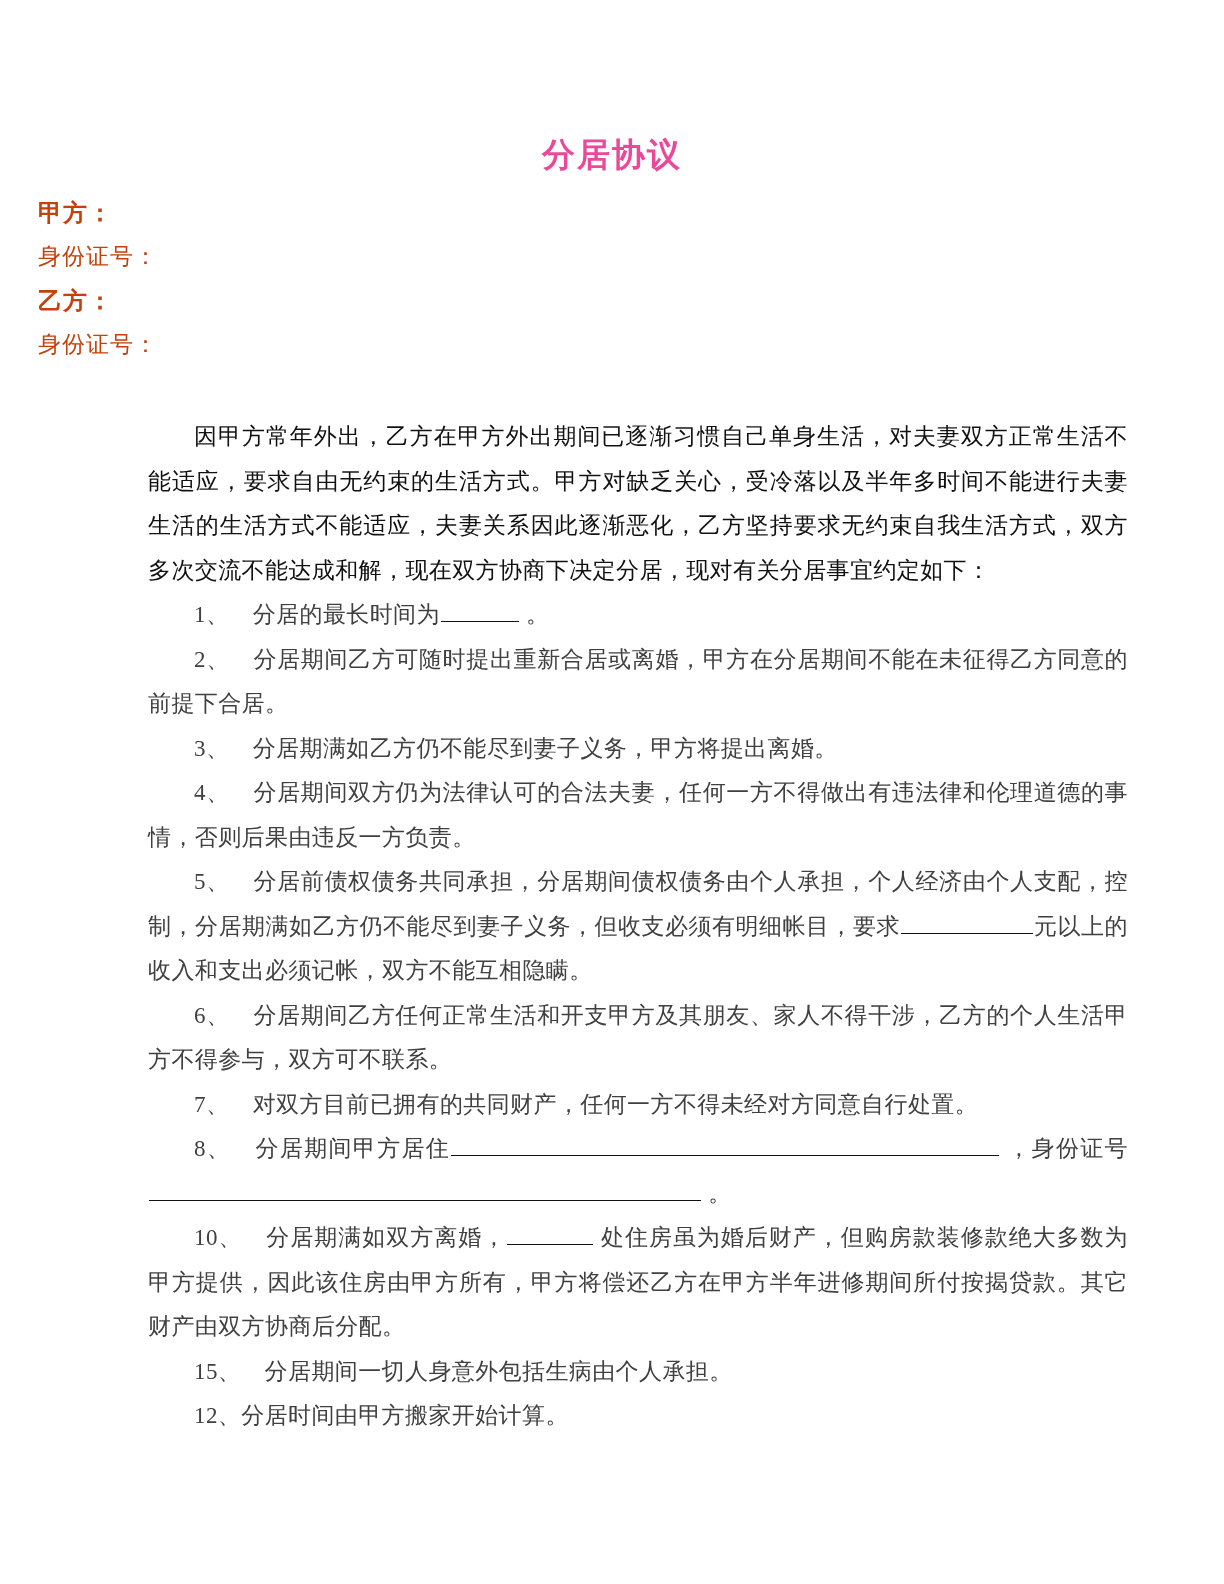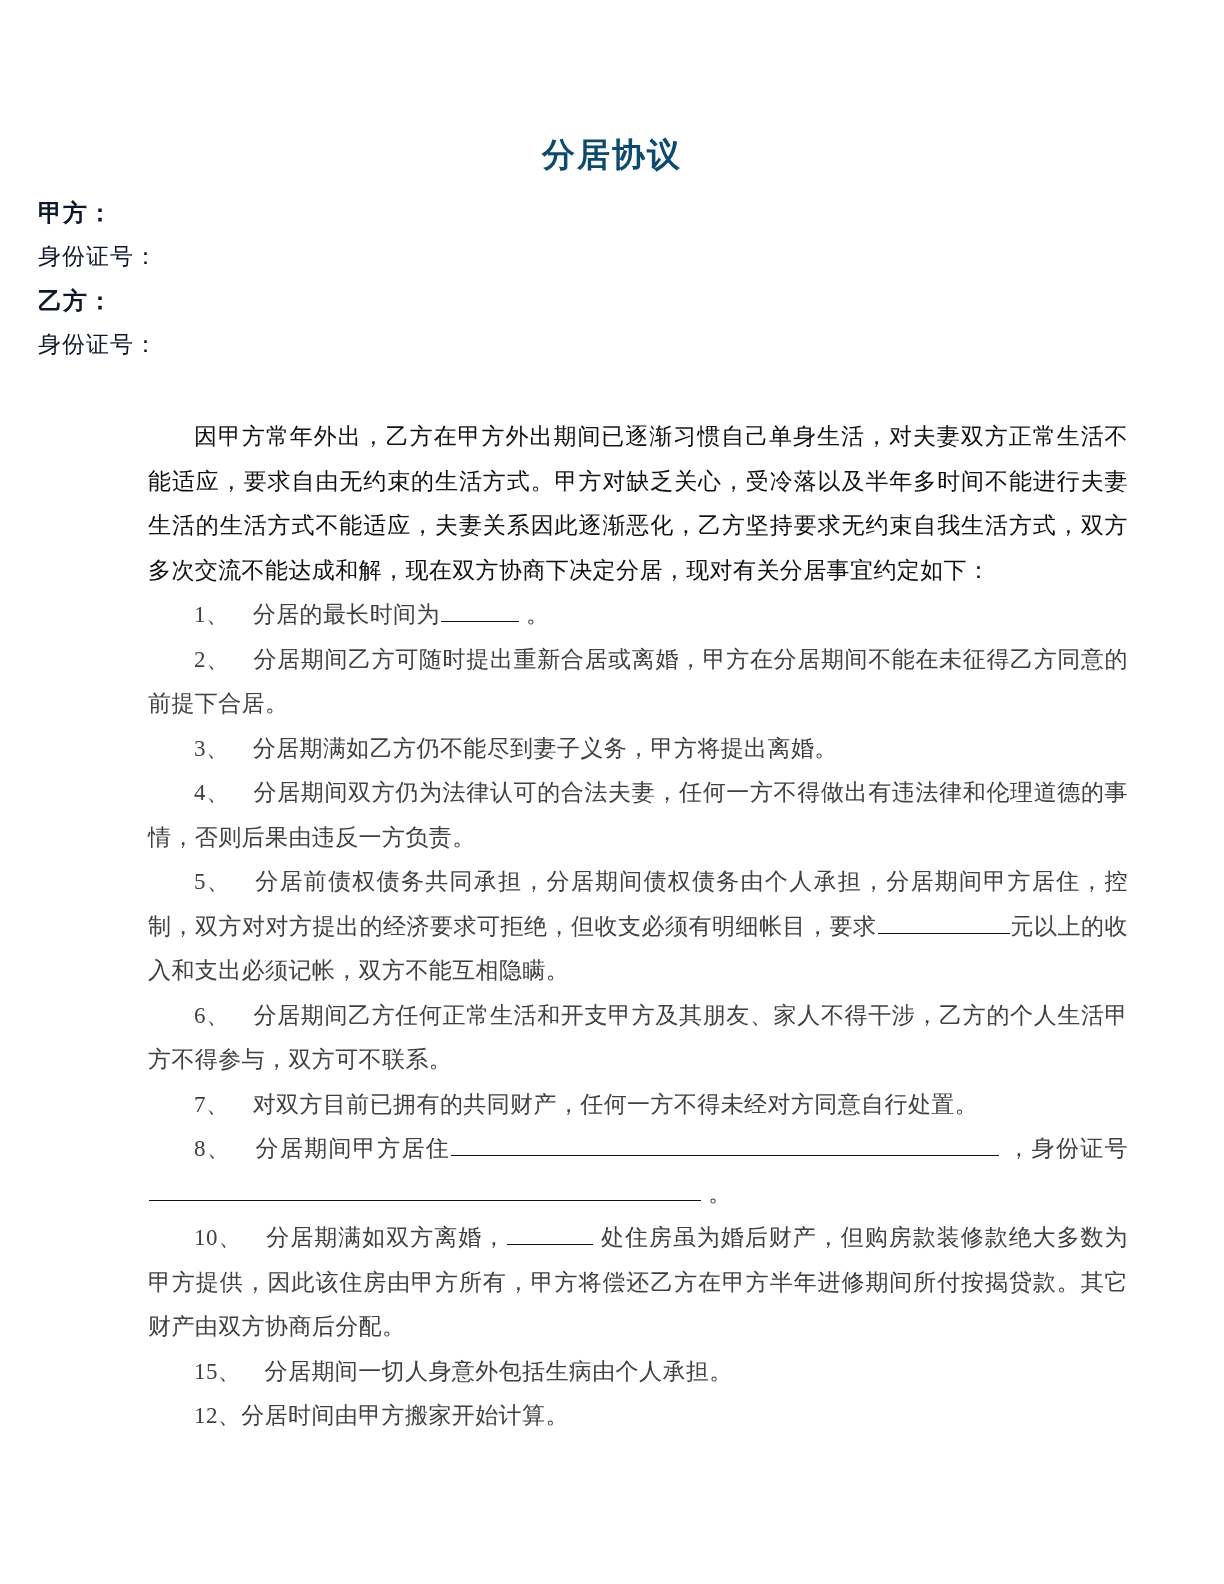--- a/index.html
+++ b/index.html
@@ -24,32 +24,32 @@
   }
 
   .doc-title {
     text-align: center;
     font-size: 33px;
     font-weight: bold;
     letter-spacing: 2px;
     margin: 0;
     padding-top: 133px;
     line-height: 44px;
-    color: #0c4a6e;
+    color: #ec4899;
   }
 
   .parties {
     margin: 0;
     padding-top: 14px;
   }
 
   .party-line {
     font-size: 23px;
     line-height: 44px;
-    color: #0f172a;
+    color: #c2410c;
     padding-left: 38px;
     letter-spacing: 1px;
     white-space: pre;
   }
   .party-line.bold {
     font-weight: bold;
     font-size: 24px;
   }
 
   .gap-block {
@@ -122,21 +122,21 @@
     <p class="para">因甲方常年外出，乙方在甲方外出期间已逐渐习惯自己单身生活，对夫妻双方正常生活不能适应，要求自由无约束的生活方式。甲方对缺乏关心，受冷落以及半年多时间不能进行夫妻生活的生活方式不能适应，夫妻关系因此逐渐恶化，乙方坚持要求无约束自我生活方式，双方多次交流不能达成和解，现在双方协商下决定分居，现对有关分居事宜约定如下：</p>
 
     <p class="item"><span class="nb">1、</span><span class="nb">　</span><span>分居的最长时间为</span><span class="blank blank-xs"></span><span class="nb"> 。</span></p>
 
     <p class="item"><span class="nb">2、</span><span class="nb">　</span><span>分居期间乙方可随时提出重新合居或离婚，甲方在分居期间不能在未征得乙方同意的前提下合居。</span></p>
 
     <p class="item"><span class="nb">3、</span><span class="nb">　</span><span>分居期满如乙方仍不能尽到妻子义务，甲方将提出离婚。</span></p>
 
     <p class="item"><span class="nb">4、</span><span class="nb">　</span><span>分居期间双方仍为法律认可的合法夫妻，任何一方不得做出有违法律和伦理道德的事情，否则后果由违反一方负责。</span></p>
 
-    <p class="item"><span class="nb">5、</span><span class="nb">　</span><span>分居前债权债务共同承担，分居期间债权债务由个人承担，分居期间甲方居住，控制，双方对对方提出的经济要求可拒绝，但收支必须有明细帐目，要求</span><span class="blank blank-md"></span><span>元以上的收入和支出必须记帐，双方不能互相隐瞒。</span></p>
+    <p class="item"><span class="nb">5、</span><span class="nb">　</span><span>分居前债权债务共同承担，分居期间债权债务由个人承担，个人经济由个人支配，控制，分居期满如乙方仍不能尽到妻子义务，但收支必须有明细帐目，要求</span><span class="blank blank-md"></span><span>元以上的收入和支出必须记帐，双方不能互相隐瞒。</span></p>
 
     <p class="item"><span class="nb">6、</span><span class="nb">　</span><span>分居期间乙方任何正常生活和开支甲方及其朋友、家人不得干涉，乙方的个人生活甲方不得参与，双方可不联系。</span></p>
 
     <p class="item"><span class="nb">7、</span><span class="nb">　</span><span>对双方目前已拥有的共同财产，任何一方不得未经对方同意自行处置。</span></p>
 
     <p class="item"><span class="nb">8、</span><span class="nb">　</span><span>分居期间甲方居住</span><span class="blank blank-lg"></span><span class="nb"> ，身份证号</span><span class="blank blank-xl"></span><span class="nb"> 。</span></p>
 
 
     <p class="item"><span class="nb">10、</span><span class="nb">　</span><span>分居期满如双方离婚，</span><span class="blank blank-sm"></span><span> 处住房虽为婚后财产，但购房款装修款绝大多数为甲方提供，因此该住房由甲方所有，甲方将偿还乙方在甲方半年进修期间所付按揭贷款。其它财产由双方协商后分配。</span></p>
 

